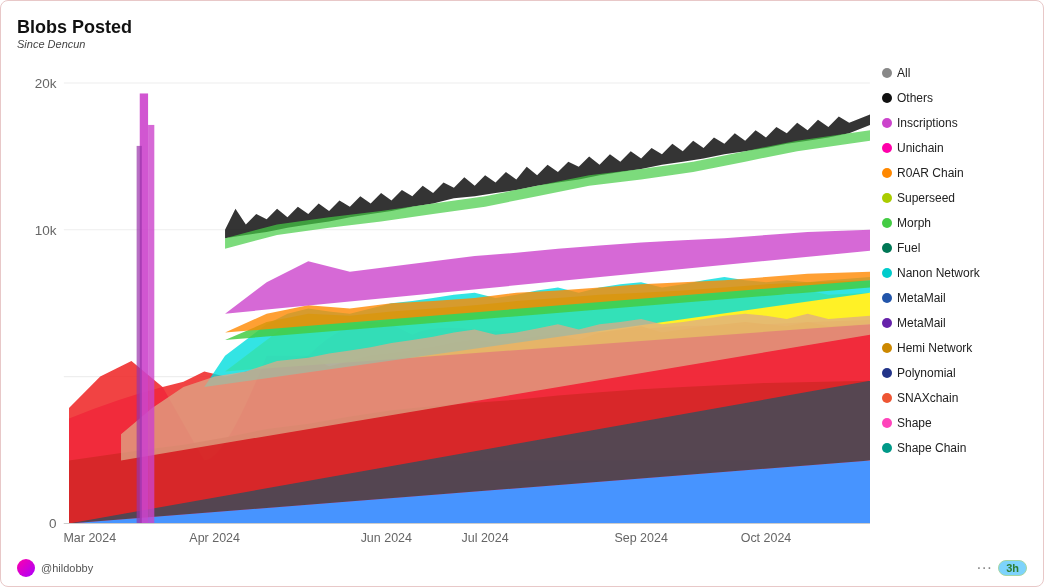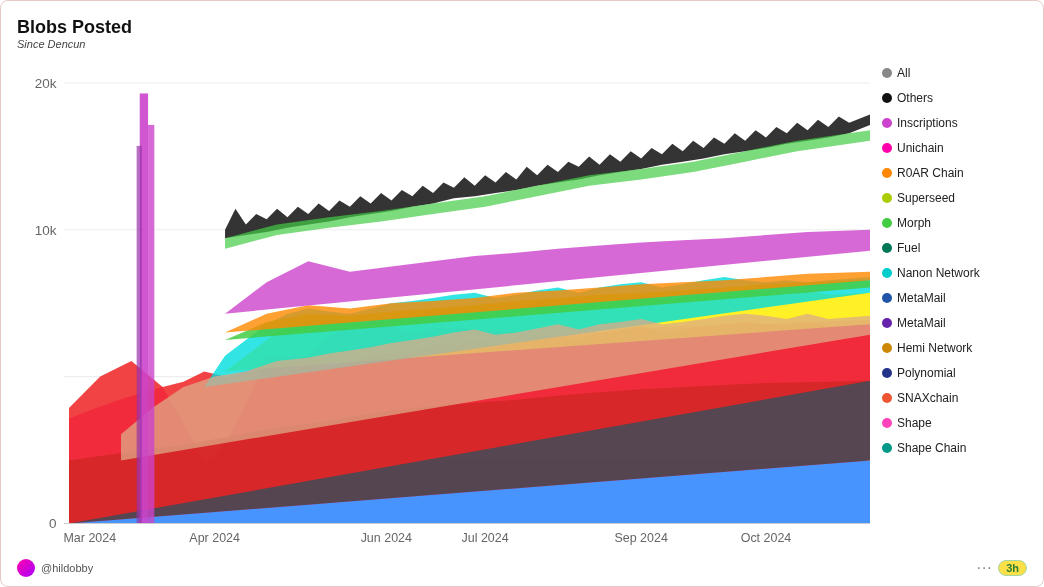--- a/index.html
+++ b/index.html
@@ -93,21 +93,21 @@
       border-radius: 50%;
       background: linear-gradient(135deg, #f0a, #a0f);
     }
     .footer-right {
       display: flex;
       align-items: center;
       gap: 6px;
       color: #888;
     }
     .refresh-badge {
-      background: #fde047;
+      background: #7dd3fc;
       color: #2e7d32;
       border: 1px solid #a5d6a7;
       border-radius: 12px;
       padding: 1px 7px;
       font-size: 11px;
       font-weight: 600;
     }
   </style>
 </head>
 <body>

